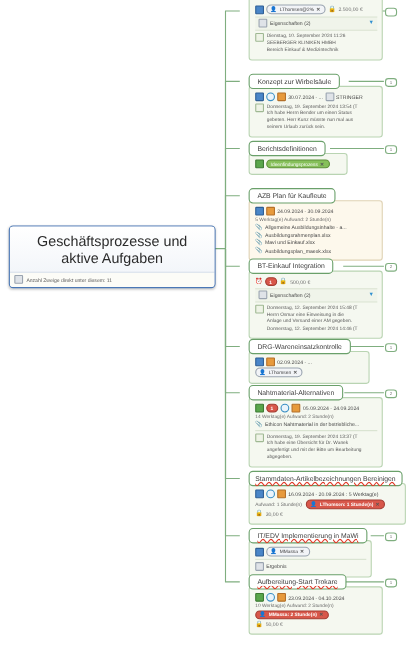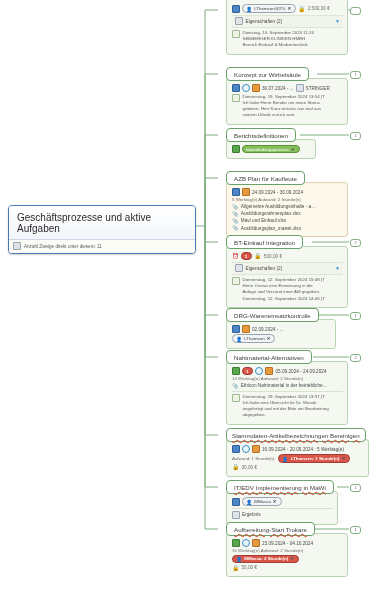--- a/index.html
+++ b/index.html
@@ -17,23 +17,24 @@
   
   .root-node{
     position:absolute;left:8px;top:205px;width:186px;
     border:1px solid #4a77b5;border-radius:4px;
     background:#fdfdfd;
     box-shadow:0 1px 2px rgba(0,0,0,.18);
     overflow:hidden;
   }
   .root-title{
     padding:6px 8px 5px 8px;
-    font-size:10px;color:#2b2b2b;
+    font-size:13px;color:#2b2b2b;
     background:linear-gradient(#ffffff,#f3f6fa);
     border-bottom:1px solid #cfd9e6;
+    text-align:center;
   }
   .root-sub{
     display:flex;align-items:center;gap:3px;
     padding:2px 4px 3px 4px;
     background:#fcfcf7;
     font-size:4.6px;color:#5b5b5b;
   }
 
   
   .node{position:absolute;}

